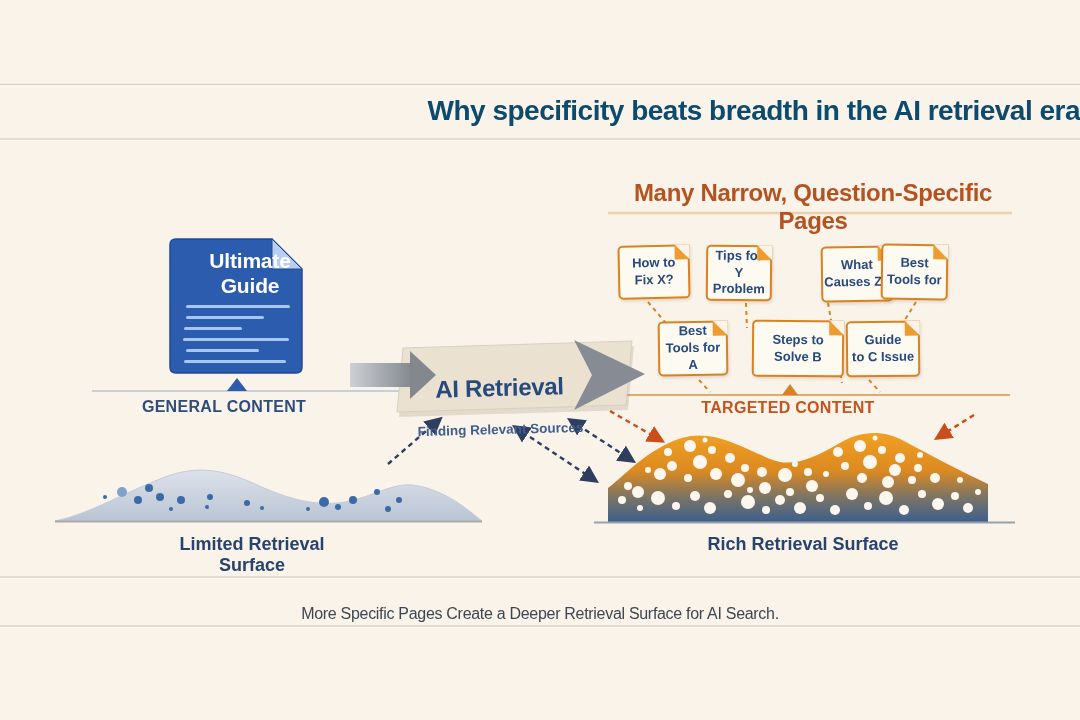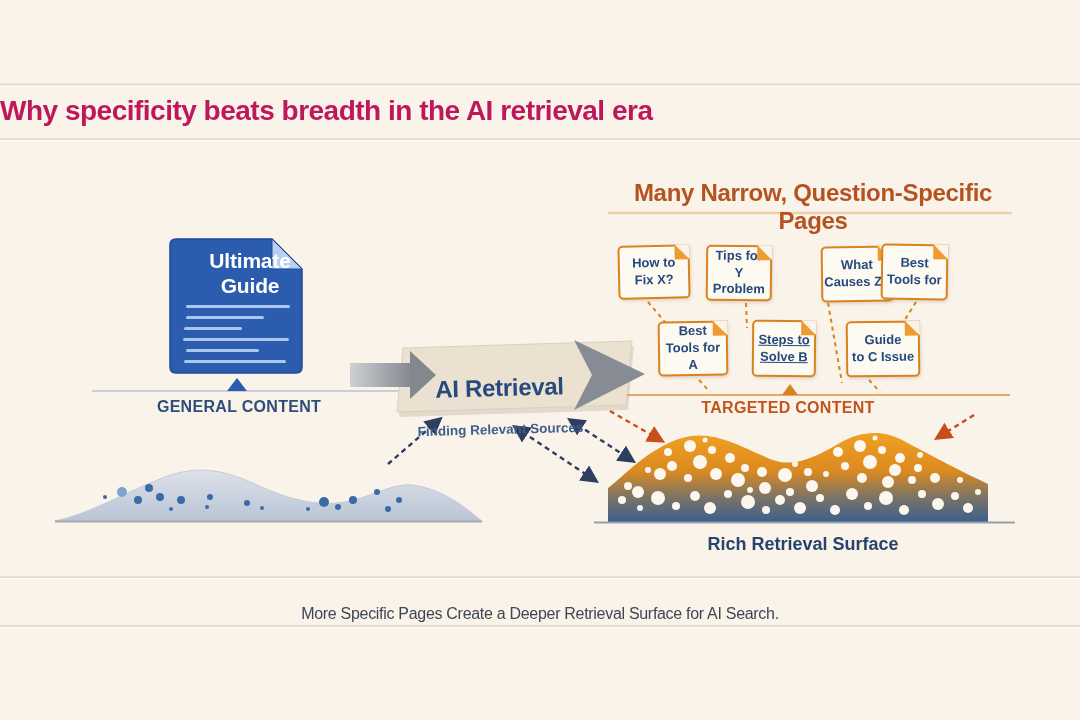--- a/index.html
+++ b/index.html
@@ -3,36 +3,36 @@
 <meta charset="utf-8">
 <style>
   html,body{margin:0;padding:0;}
   #canvas{
     position:relative;width:1080px;height:720px;overflow:hidden;
     background:#faf3ea;
     font-family:"Liberation Sans",sans-serif;
   }
   .txt{position:absolute;white-space:pre-line;}
   .title{
-    left:0;right:0;top:95px;text-align:left;
-    font-size:28px;font-weight:bold;color:#be185d;letter-spacing:-0.5px;
+    left:0;right:0;top:95px;text-align:right;
+    font-size:28px;font-weight:bold;color:#0c4a6e;letter-spacing:-0.5px;
   }
   .heading-left{
     left:155px;top:179px;font-size:24px;font-weight:bold;color:#2b5aa5;letter-spacing:-0.3px;
   }
   .heading-right{
     left:608px;top:179px;width:410px;text-align:center;
     font-size:24px;font-weight:bold;color:#b4531f;letter-spacing:-0.3px;
   }
   .doc-title{
     left:170px;top:249px;width:132px;text-align:center;
     font-size:21px;font-weight:bold;color:#ffffff;line-height:1.18;letter-spacing:-0.2px;padding-left:14px;
   }
   .general-content{
-    left:139px;top:398px;width:200px;text-align:center;
+    left:124px;top:398px;width:200px;text-align:center;
     font-size:16px;font-weight:bold;color:#2e4d7b;letter-spacing:0.3px;
   }
   .banner-text{
     left:402px;top:356px;width:196px;text-align:center;
     transform:rotate(-1.5deg);
   }
   .banner-title{font-size:24px;font-weight:bold;color:#274a7e;letter-spacing:-0.3px;}
   .banner-sub{font-size:13.5px;font-weight:bold;color:#3f5e8e;margin-top:2px;}
   .qcard{
     position:absolute;background:#fdfaf2;border:2px solid #d9821f;
@@ -48,21 +48,21 @@
   }
   .qcard::after{ 
     content:"";position:absolute;top:-2px;right:-2px;width:0;height:0;
     border-bottom:15px solid #ef9b2f;border-right:15px solid transparent;
   }
   .c1{left:618px;top:245px;width:72px;height:54px;transform:rotate(-1.2deg);}
   .c2{left:706px;top:245px;width:66px;height:56px;transform:rotate(0.6deg);}
   .c3{left:792px;top:246px;width:72px;height:56px;transform:rotate(-0.8deg);margin-left:29px;}
   .c4{left:881px;top:244px;width:67px;height:56px;transform:rotate(0.8deg);}
   .c5{left:658px;top:321px;width:70px;height:55px;transform:rotate(-0.8deg);}
-  .c6{left:752px;top:320px;width:64px;height:57px;transform:rotate(0.5deg);text-decoration:underline;}
+  .c6{left:752px;top:320px;width:92px;height:57px;transform:rotate(0.5deg);}
   .c7{left:846px;top:321px;width:74px;height:56px;transform:rotate(-0.6deg);}
   .targeted-content{
     left:688px;top:399px;width:200px;text-align:center;
     font-size:16px;font-weight:bold;color:#c3541d;letter-spacing:0.3px;
   }
   .surface-label-left{
     left:152px;top:534px;width:200px;text-align:center;
     font-size:18px;font-weight:bold;color:#27436e;
   }
   .surface-label-right{
@@ -290,16 +290,17 @@
 Tools for</div>
   <div class="qcard c5">Best
 Tools for A</div>
   <div class="qcard c6">Steps to
 Solve B</div>
   <div class="qcard c7">Guide
 to C Issue</div>
 
   <div class="txt targeted-content">TARGETED CONTENT</div>
 
+  <div class="txt surface-label-left">Limited Retrieval Surface</div>
   <div class="txt surface-label-right">Rich Retrieval Surface</div>
 
   <div class="txt footer-caption">More Specific Pages Create a Deeper Retrieval Surface for AI Search.</div>
 </div>
 
 </body></html>

